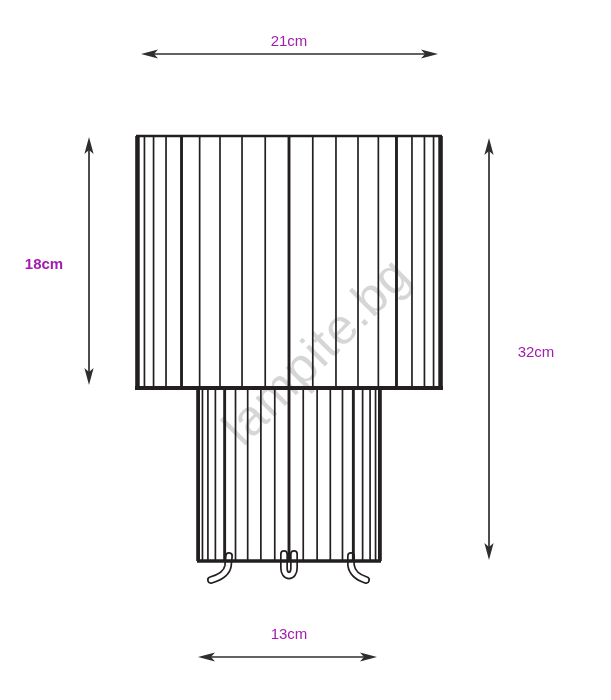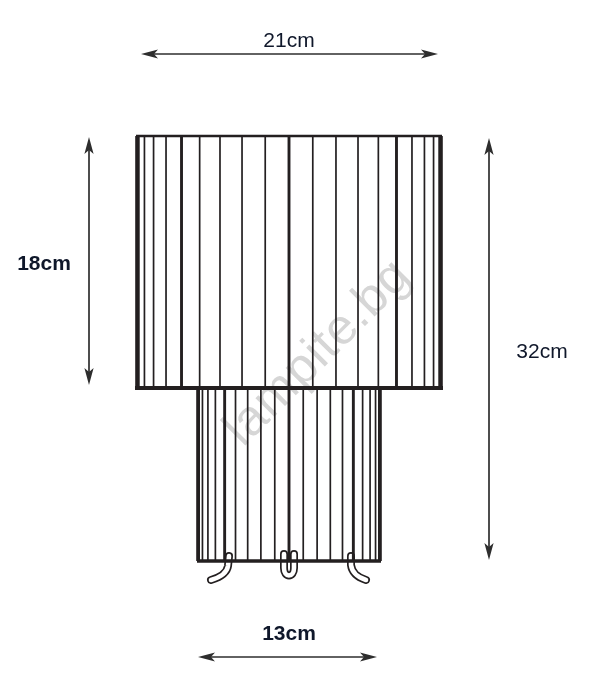--- a/index.html
+++ b/index.html
@@ -30,29 +30,29 @@
   }
   svg.drawing {
     position: absolute;
     left: 0;
     top: 0;
     z-index: 2;
   }
   .dim-label {
     position: absolute;
     transform: translate(-50%, -50%);
-    font-size: 21px;
-    color: #0f172a;
+    font-size: 15px;
+    color: #a21caf;
     white-space: nowrap;
     z-index: 3;
   }
   .dim-label.top    { left: 289px; top: 40px;  }
   .dim-label.left   { left: 44px;  top: 263px; font-weight: bold; }
-  .dim-label.right  { left: 536px; top: 351px; margin-left: 6px; }
-  .dim-label.bottom { left: 289px; top: 633px; font-weight: bold; }
+  .dim-label.right  { left: 536px; top: 351px; }
+  .dim-label.bottom { left: 289px; top: 633px; }
 </style>
 </head>
 <body>
 
 <div class="canvas">
 
   <div class="watermark">lampite.bg</div>
 
   <svg class="drawing" width="611" height="700" viewBox="0 0 611 700">
     <g id="feet-layer">

